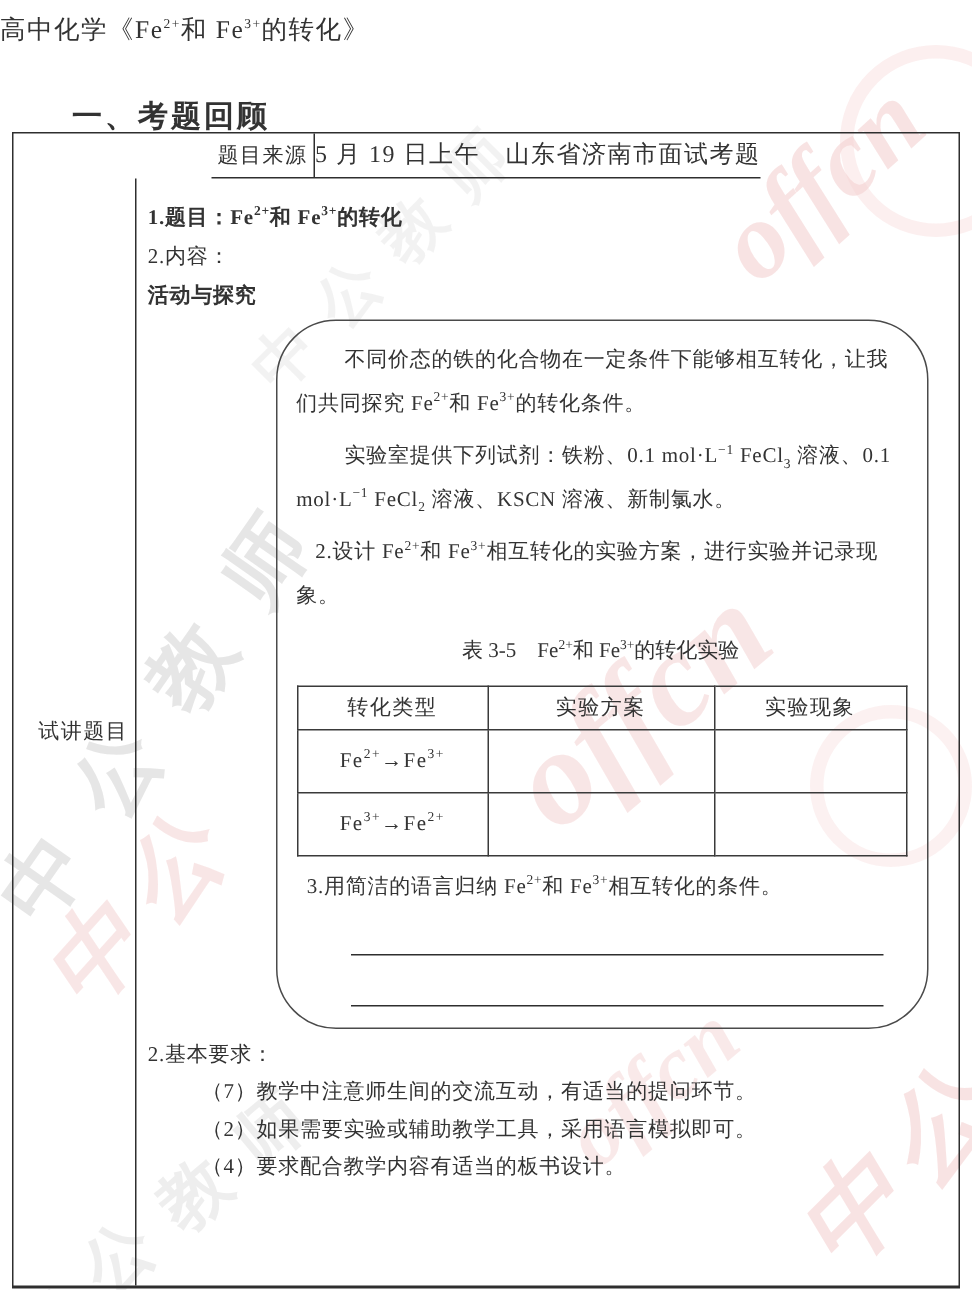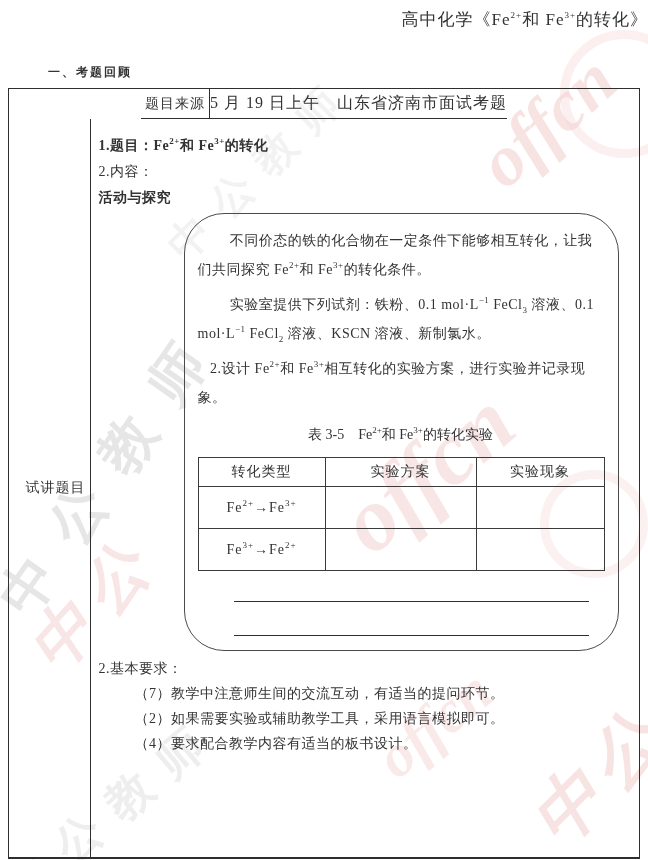--- a/index.html
+++ b/index.html
@@ -4,23 +4,23 @@
 <style>
   html,body{margin:0;padding:0;background:#fff;}
   .page{position:relative;width:648px;height:860px;background:#ffffff;overflow:hidden;
         font-family:"Liberation Serif","DejaVu Serif",serif;color:#333;}
   
   .wm{position:absolute;z-index:0;pointer-events:none;white-space:nowrap;font-weight:700;}
   .wm-gray{color:#c9c9c9;}
   .wm-pink{color:#f0c3c3;font-style:italic;}
   .wm-ring{position:absolute;z-index:0;pointer-events:none;border:9px solid #f5d2d2;border-radius:50%;}
   
-  .title{position:relative;z-index:1;margin:0;padding-top:8px;text-align:right;
+  .title{position:relative;z-index:1;margin:0;padding-top:8px;text-align:left;
          font-size:17px;font-weight:400;letter-spacing:1px;}
-  .section{position:relative;z-index:1;margin:33px 0 0 48px;font-size:12px;font-weight:700;letter-spacing:2px;}
+  .section{position:relative;z-index:1;margin:33px 0 0 48px;font-size:20px;font-weight:700;letter-spacing:2px;}
   sup{font-size:9px;line-height:0;}
   sub{font-size:9px;line-height:0;}
   
   .outer{position:absolute;left:8px;top:88px;width:630px;height:768px;z-index:1;
          border:1px solid #2e2e2e;border-bottom-width:2px;display:flex;flex-direction:column;align-items:center;}
   .row1{display:flex;height:29px;flex:0 0 auto;border-bottom:1px solid #2e2e2e;}
   .labelcell{width:68px;flex:0 0 auto;border-right:1px solid #2e2e2e;display:flex;
              align-items:center;justify-content:center;font-size:14px;letter-spacing:1px;}
   .valuecell{flex:1;display:flex;align-items:center;justify-content:center;font-size:16px;letter-spacing:1px;}
   .row2{display:flex;flex:1;min-height:0;}
@@ -109,20 +109,21 @@
               <td></td>
             </tr>
             <tr>
               <td>Fe<sup>3+</sup>→Fe<sup>2+</sup></td>
               <td></td>
               <td></td>
             </tr>
           </tbody>
             </table>
 
+          <p class="indent05">3.用简洁的语言归纳 Fe<sup>2+</sup>和 Fe<sup>3+</sup>相互转化的条件。</p>
           <div class="fill-line"></div>
           <div class="fill-line second"></div>
         </div>
 
         <div class="req-title">2.基本要求：</div>
         <div class="req-item">（7）教学中注意师生间的交流互动，有适当的提问环节。</div>
         <div class="req-item">（2）如果需要实验或辅助教学工具，采用语言模拟即可。</div>
         <div class="req-item">（4）要求配合教学内容有适当的板书设计。</div>
 
       </div>

